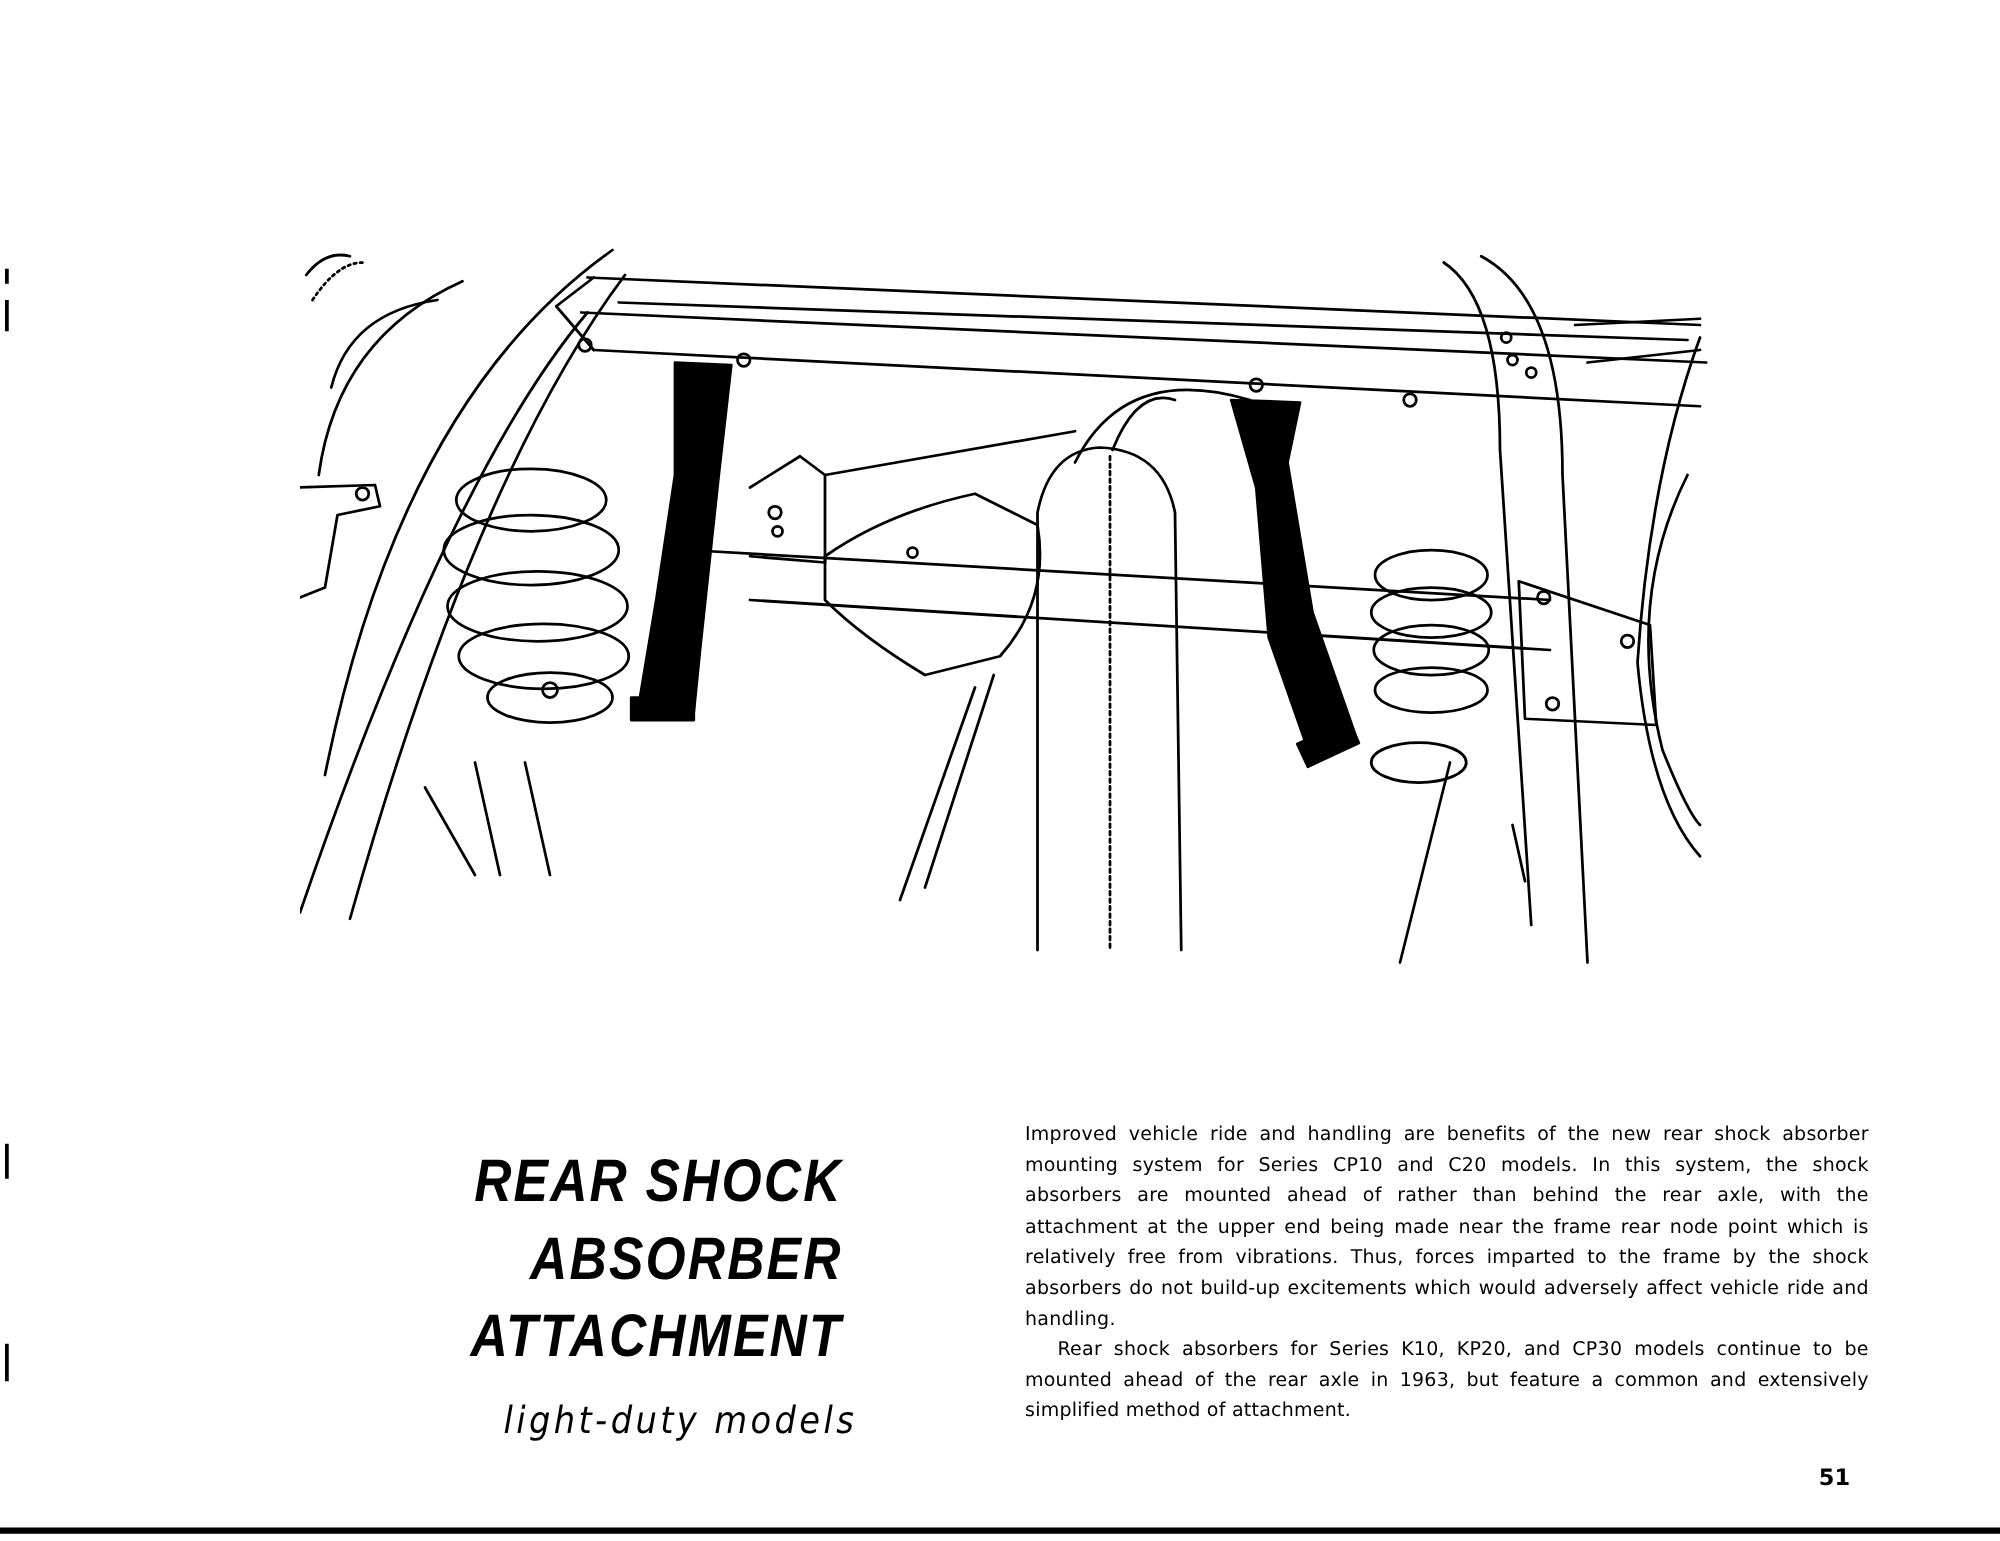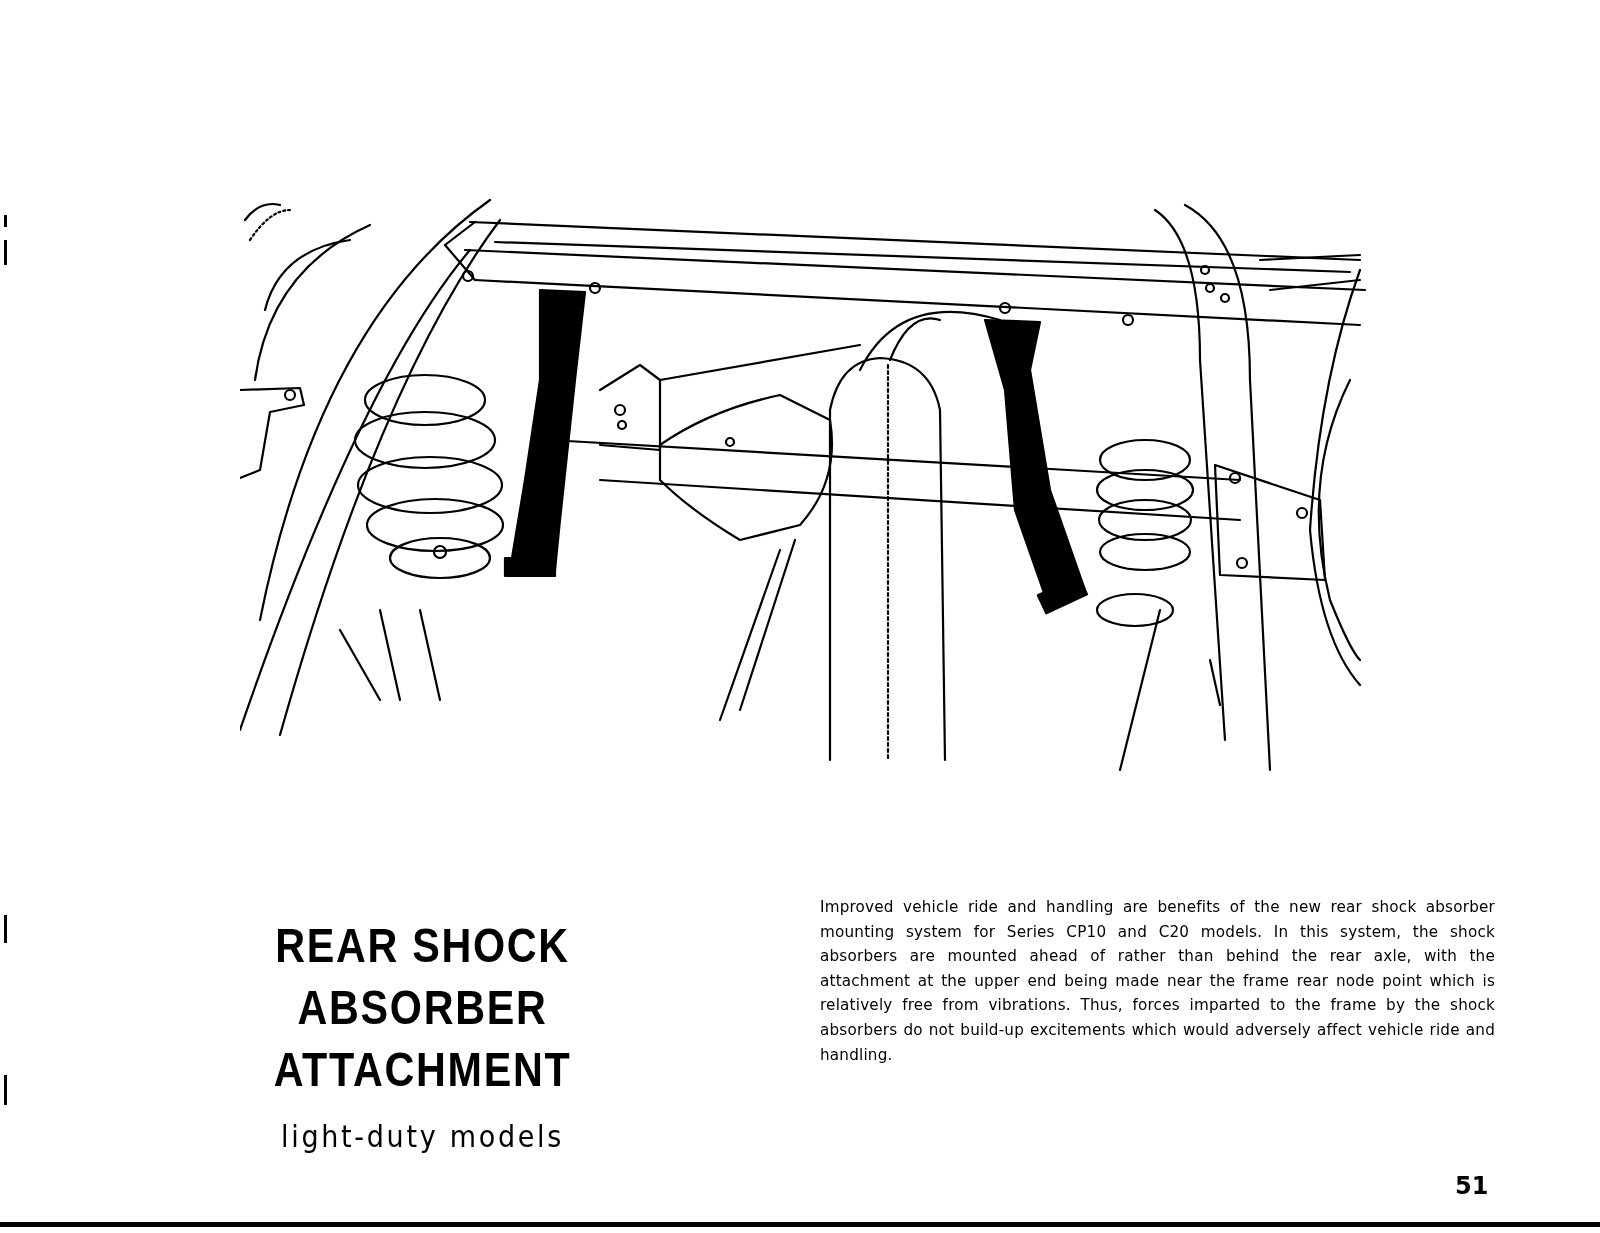--- a/index.html
+++ b/index.html
@@ -2,39 +2,39 @@
 <html><head>
   <meta charset="utf-8">
   <style>
     html, body { margin: 0; padding: 0; }
     body {
       width: 1600px; height: 1233px; background: #ffffff; position: relative; overflow: hidden;
       font-family: "DejaVu Sans", sans-serif; color: #000;
     }
     .illustration { position: absolute; left: 240px; top: 180px; width: 1150px; height: 610px; }
     .illustration svg { width: 100%; height: 100%; }
-    .title-block { position: absolute; left: 130px; top: 915px; width: 585px; text-align: center; }
+    .title-block { position: absolute; left: 130px; top: 915px; width: 585px; text-align: right; font-style: italic; }
     .title {
       font-family: "Liberation Sans", sans-serif; font-weight: bold; font-size: 48px;
       letter-spacing: 2px; line-height: 62px; margin: 0; transform: scaleX(0.86); transform-origin: center;
     }
     .subtitle {
       font-family: "DejaVu Sans", sans-serif; font-size: 30px; letter-spacing: 3px; margin-top: 18px;
       transform: scaleX(0.9);
     }
     .body-text {
       position: absolute; left: 820px; top: 895px; width: 675px;
       font-family: "DejaVu Sans", sans-serif; font-weight: normal; font-size: 15.2px; line-height: 24.6px;
       text-align: justify; letter-spacing: 0.2px;
     }
     .body-text p { margin: 0; text-indent: 0; }
     .body-text p.indent { text-indent: 26px; }
     .page-number {
       position: absolute; left: 1455px; top: 1172px; font-family: "DejaVu Sans", sans-serif;
-      font-weight: bold; font-size: 24px;
+      font-weight: bold; font-size: 18px;
     }
     .bottom-rule { position: absolute; left: 0; top: 1222px; width: 1600px; height: 5px; background: #000; }
     .margin-mark { position: absolute; background: #000; width: 3px; }
   </style>
 </head>
 <body>
 
 <div class="illustration">
   <svg viewBox="0 0 1150 610" fill="none" stroke="#000" stroke-width="2.2" stroke-linecap="round" stroke-linejoin="round">
 
@@ -124,20 +124,21 @@
 </div>
 
 <div class="title-block">
   <div class="title">REAR SHOCK ABSORBER</div>
   <div class="title">ATTACHMENT</div>
   <div class="subtitle">light-duty models</div>
 </div>
 
 <div class="body-text">
   <p>Improved vehicle ride and handling are benefits of the new rear shock absorber mounting system for Series CP10 and C20 models. In this system, the shock absorbers are mounted ahead of rather than behind the rear axle, with the attachment at the upper end being made near the frame rear node point which is relatively free from vibrations. Thus, forces imparted to the frame by the shock absorbers do not build-up excitements which would adversely affect vehicle ride and handling.</p>
+  <p class="indent">Rear shock absorbers for Series K10, KP20, and CP30 models continue to be mounted ahead of the rear axle in 1963, but feature a common and extensively simplified method of attachment.</p>
 </div>
 
 <div class="page-number">51</div>
 
 <div class="bottom-rule"></div>
 <div class="margin-mark" style="left:4px; top:215px; height:12px;"></div>
 <div class="margin-mark" style="left:4px; top:240px; height:25px;"></div>
 <div class="margin-mark" style="left:4px; top:915px; height:28px;"></div>
 <div class="margin-mark" style="left:4px; top:1075px; height:30px;"></div>
 

